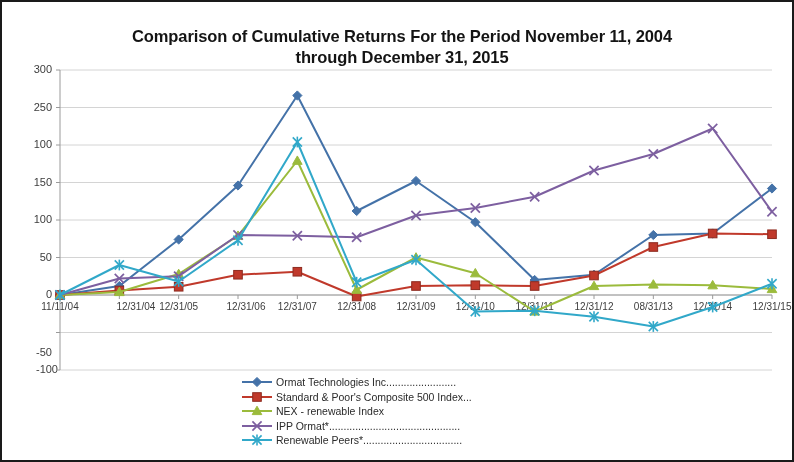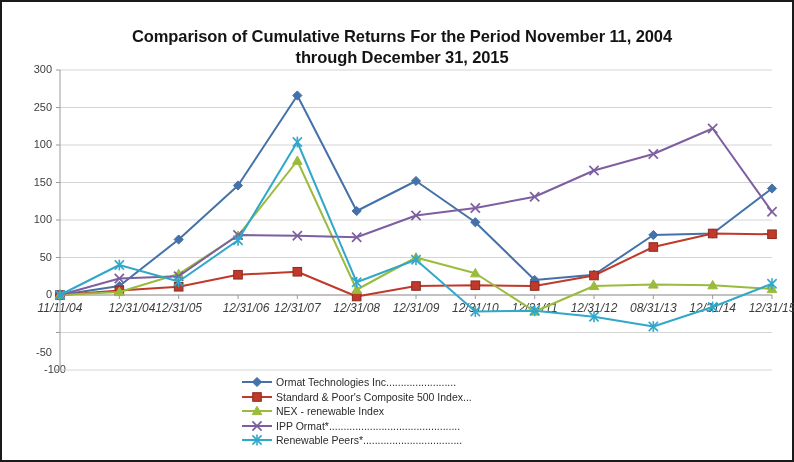--- a/index.html
+++ b/index.html
@@ -32,24 +32,23 @@
   .ytick-label{
     position:absolute;
     text-align:right;
     font-size:11px;
     color:#3d3d3d;
     width:46px;
   }
   .xtick-label{
     position:absolute;
     text-align:center;
-    font-size:12px;
+    font-size:10px;
     color:#3d3d3d;
     width:72px;
-    font-style:italic;
   }
   #plot{
     position:absolute;
     overflow:visible;
   }
   #legend{
     position:absolute;
     left:240px;top:374px;
     width:330px;
   }
@@ -86,21 +85,21 @@
 
     <div id="ytick-labels">
         <div class="ytick-label" style="left: 4px; top: 61px;">300</div>
         <div class="ytick-label" style="left: 4px; top: 98.5px;">250</div>
         <div class="ytick-label" style="left: 4px; top: 136px;">100</div>
         <div class="ytick-label" style="left: 4px; top: 173.5px;">150</div>
         <div class="ytick-label" style="left: 4px; top: 211px;">100</div>
         <div class="ytick-label" style="left: 4px; top: 248.5px;">50</div>
         <div class="ytick-label" style="left: 4px; top: 286px;">0</div>
         <div class="ytick-label" style="left: 4px; top: 323.5px; margin-top: 20px;">-50</div>
-        <div class="ytick-label" style="left: 18px; top: 361px; text-align: right;">-100</div>
+        <div class="ytick-label" style="left: 10px; top: 361px; text-align: right;">-100</div>
       </div>
     <div id="xtick-labels">
         <div class="xtick-label" style="left: 22px; top: 299px;">11/11/04</div>
         <div class="xtick-label" style="left: 81.3333px; top: 299px; text-align: right;">12/31/04</div>
         <div class="xtick-label" style="left: 140.667px; top: 299px;">12/31/05</div>
         <div class="xtick-label" style="left: 208px; top: 299px;">12/31/06</div>
         <div class="xtick-label" style="left: 259.333px; top: 299px;">12/31/07</div>
         <div class="xtick-label" style="left: 318.667px; top: 299px;">12/31/08</div>
         <div class="xtick-label" style="left: 378px; top: 299px;">12/31/09</div>
         <div class="xtick-label" style="left: 437.333px; top: 299px;">12/31/10</div>

